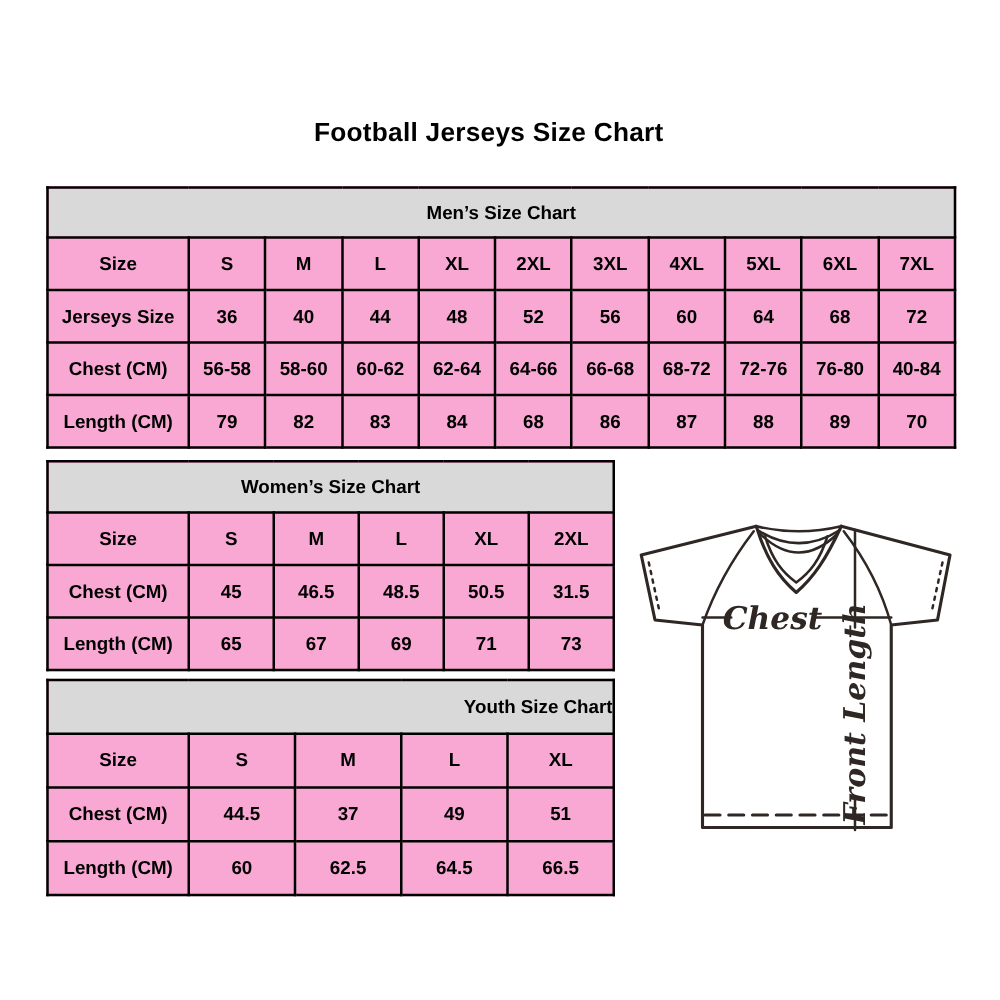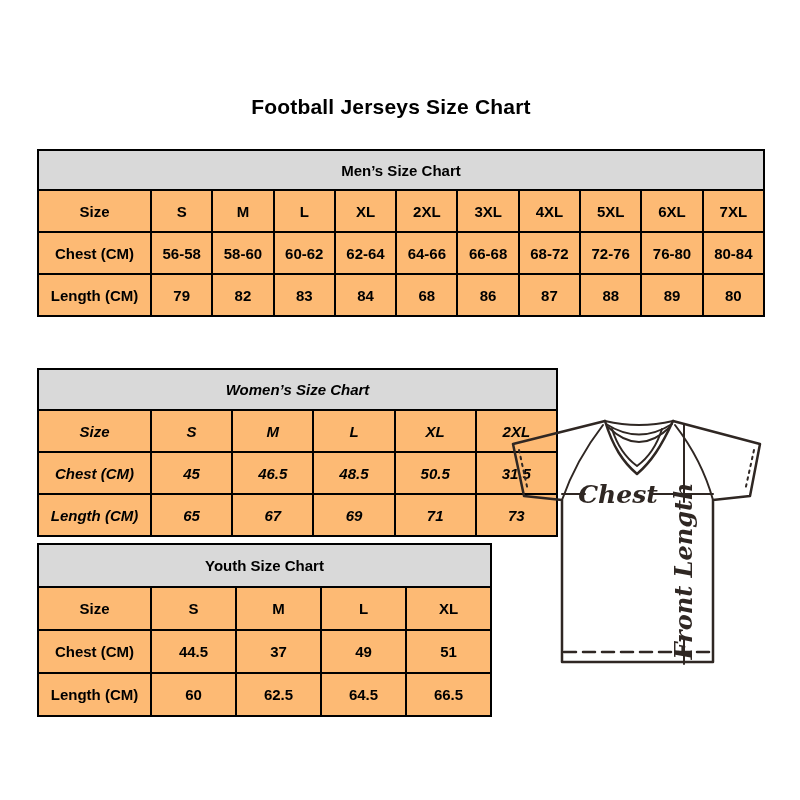--- a/index.html
+++ b/index.html
@@ -6,37 +6,37 @@
   .page{
     position:relative;width:800px;height:800px;background:#ffffff;
     font-family:"Liberation Sans",sans-serif;color:#000;overflow:hidden;
   }
   .page-title{
     position:absolute;top:95px;left:0;width:782px;text-align:center;
     font-size:21px;font-weight:bold;letter-spacing:0.2px;
   }
   table.tbl{
     position:absolute;border-collapse:collapse;table-layout:fixed;
-    background:#fdba74;
+    background:#f9a8d4;
     padding-left:36px;
   }
   table.tbl td{
     border:2px solid #000000;text-align:center;vertical-align:middle;
     font-weight:bold;font-size:15px;padding:0;overflow:hidden;white-space:nowrap;
   }
   td.title-cell{background:#d9d9d9;height:38px;font-size:15px;}
   .men{left:37px;top:149px;width:728px;}
   .men td{height:40px;}
   .men td.title-cell{height:38px;}
-  .women{left:37px;top:368px;width:521px;font-style:italic;}
+  .women{left:37px;top:368px;width:455px;}
   .women td{height:40px;}
   .women td.title-cell{height:39px;}
   .youth{left:37px;top:543px;width:455px;}
   .youth td{height:41px;}
-  .youth td.title-cell{height:41px;}
+  .youth td.title-cell{height:41px;text-align:right;}
   col.c-lbl{width:113px;}
   .jersey{position:absolute;left:500px;top:408px;width:280px;height:270px;}
   .jersey text{
     font-family:"DejaVu Serif","Liberation Serif",serif;
     font-style:italic;font-weight:bold;fill:#2f2723;
   }
 </style>
 </head>
 <body>
 
@@ -60,44 +60,57 @@
         <td>L</td>
         <td>XL</td>
         <td>2XL</td>
         <td>3XL</td>
         <td>4XL</td>
         <td>5XL</td>
         <td>6XL</td>
         <td>7XL</td>
       </tr>
       <tr>
+        <td>Jerseys Size</td>
+        <td>36</td>
+        <td>40</td>
+        <td>44</td>
+        <td>48</td>
+        <td>52</td>
+        <td>56</td>
+        <td>60</td>
+        <td>64</td>
+        <td>68</td>
+        <td>72</td>
+      </tr>
+      <tr>
         <td>Chest (CM)</td>
         <td>56-58</td>
         <td>58-60</td>
         <td>60-62</td>
         <td>62-64</td>
         <td>64-66</td>
         <td>66-68</td>
         <td>68-72</td>
         <td>72-76</td>
         <td>76-80</td>
-        <td>80-84</td>
+        <td>40-84</td>
       </tr>
       <tr>
         <td>Length (CM)</td>
         <td>79</td>
         <td>82</td>
         <td>83</td>
         <td>84</td>
         <td>68</td>
         <td>86</td>
         <td>87</td>
         <td>88</td>
         <td>89</td>
-        <td>80</td>
+        <td>70</td>
       </tr>
     </tbody>
   </table>
 
   <table class="tbl women">
     <colgroup>
         <col class="c-lbl">
         <col span="5">
       </colgroup>
     <tbody>

